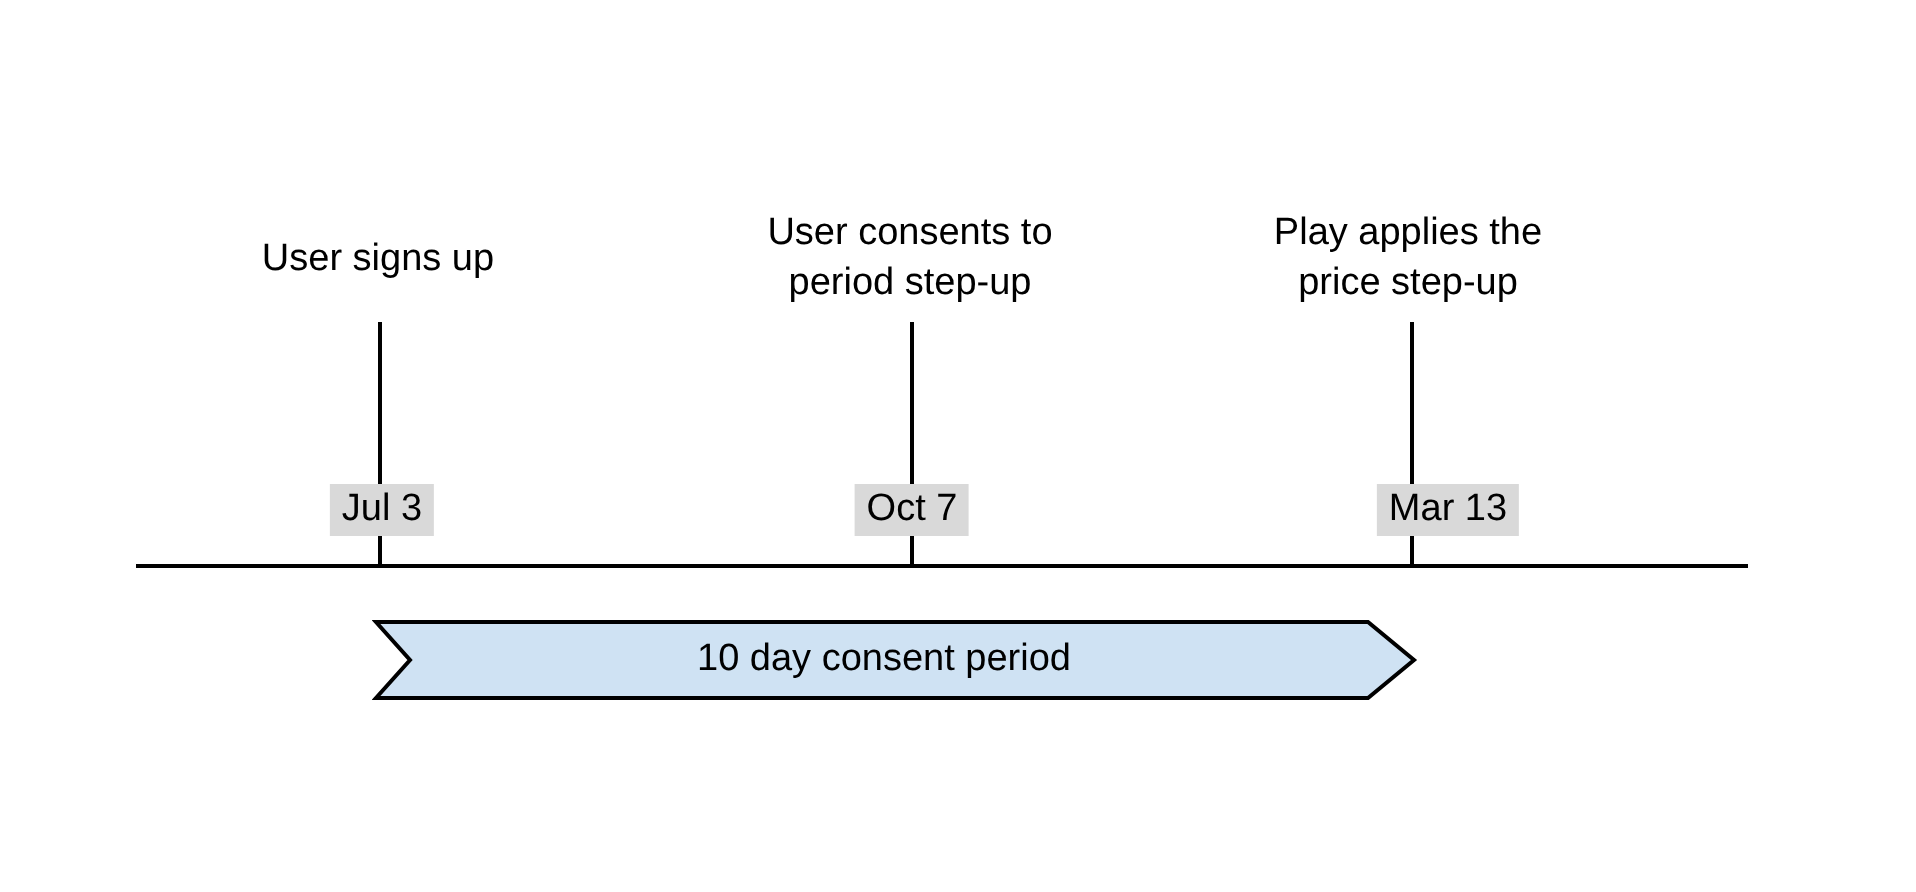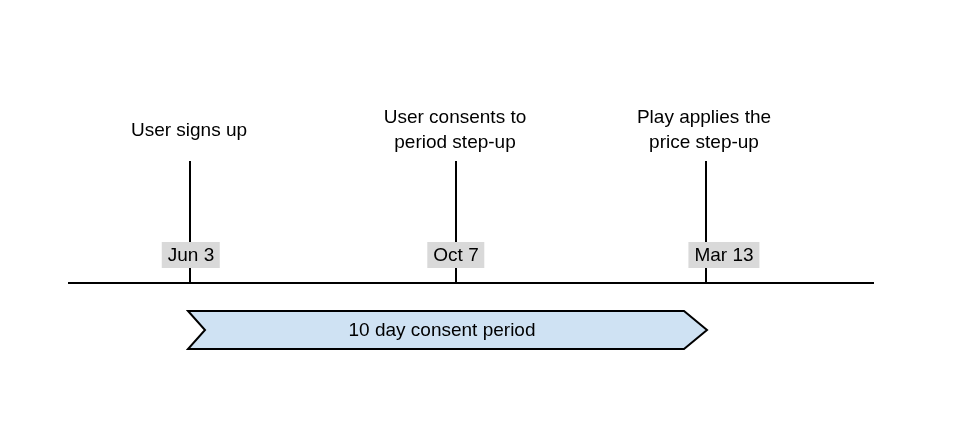--- a/index.html
+++ b/index.html
@@ -82,21 +82,21 @@
 </style>
 </head>
 <body>
 
 <div class="canvas">
 
   <div class="axis"></div>
 
   <div class="tick" style="left:189px;"></div>
   <div class="event-title" style="left:59px; top:117px;">User signs up</div>
-  <div class="date-label" style="left:191px;">Jun 3</div>
+  <div class="date-label" style="left:191px;">Jul 3</div>
 
   <div class="tick" style="left:455px;"></div>
   <div class="event-title" style="left:325px; top:104px;">User consents to
 period step-up</div>
   <div class="date-label" style="left:456px;">Oct 7</div>
 
   <div class="tick" style="left:705px;"></div>
   <div class="event-title" style="left:574px; top:104px;">Play applies the
 price step-up</div>
   <div class="date-label" style="left:724px;">Mar 13</div>

